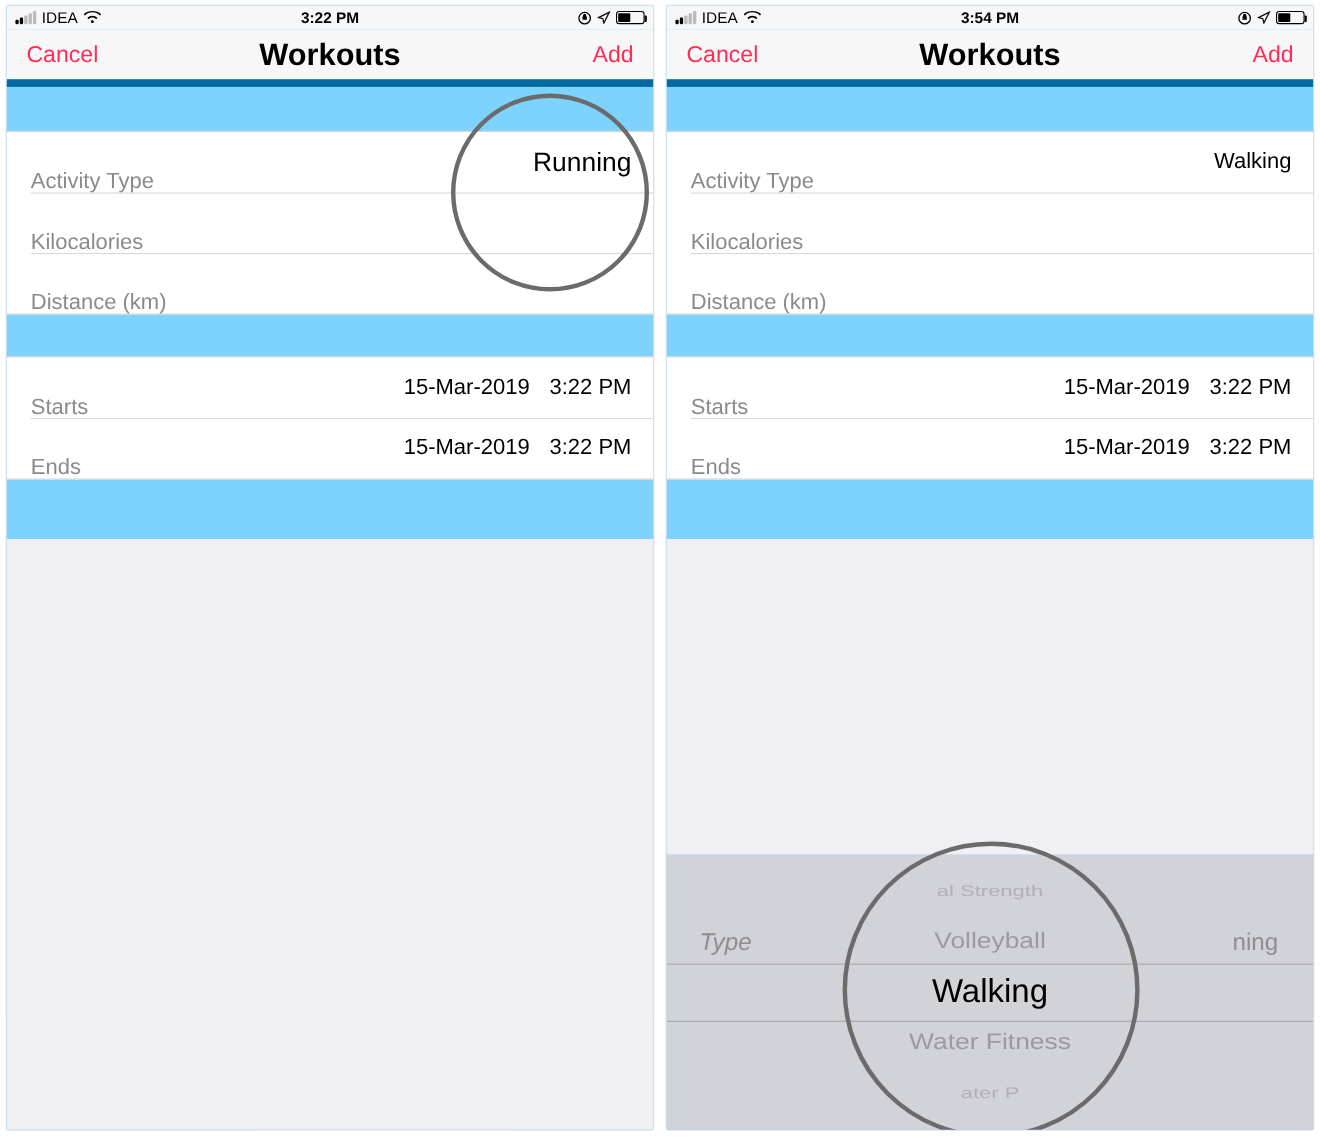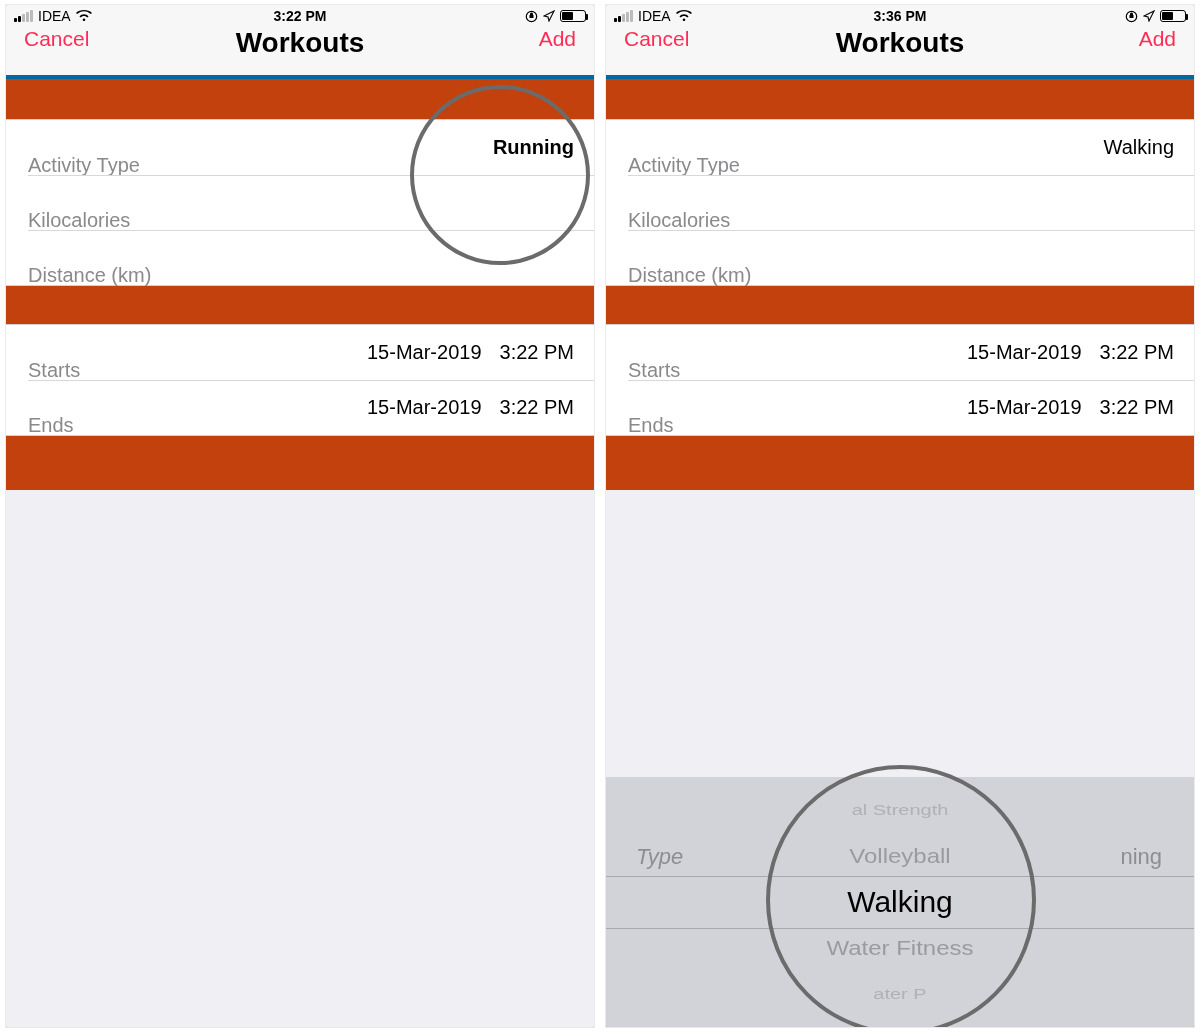--- a/index.html
+++ b/index.html
@@ -12,21 +12,21 @@
   }
   .stage {
     display: flex;
     gap: 10px;
     padding: 4px;
     justify-content: center;
   }
   .phone {
     width: 590px;
     height: 1024px;
-    background: #c2410c;
+    background: #7dd3fc;
     border-radius: 2px;
     position: relative;
     overflow: hidden;
     border: 1px solid #eaeaea;
   }
   
   .status {
     height: 22px;
     display: flex;
     align-items: center;
@@ -50,22 +50,23 @@
   .wifi-icon svg, .lock-icon svg, .loc-icon svg { display:block }
   .battery {
     width: 26px; height: 12px; border:1px solid #000; border-radius:3px; position:relative;
   }
   .battery::after{content:"";position:absolute;right:-3px;top:3px;width:2px;height:6px;background:#000;border-radius:0 1px 1px 0}
   .battery i{position:absolute;left:1px;top:1px;bottom:1px;width:45%;background:#000;border-radius:1px}
   
   .navbar {
     height: 52px;
     background: #f7f7f8;
-    border-bottom: 4px solid #0369a1;
-    display: flex;
+    border-bottom: 7px solid #0369a1;
+    display: flex;
+    align-items: center;
     justify-content: space-between;
     padding: 0 18px;
     position: relative;
   }
   .nav-btn { color: #ff2d55; font-size: 21px; }
   .nav-title {
     position: absolute; left: 50%; transform: translateX(-50%);
     font-size: 28px; font-weight: 700; color: #000;
   }
   
@@ -207,21 +208,21 @@
       <span class="nav-btn">Cancel</span>
       <span class="nav-title">Workouts</span>
       <span class="nav-btn">Add</span>
     </div>
 
     <div class="group-spacer"></div>
 
     <div class="list">
       <div class="row">
         <span class="label">Activity Type</span>
-        <span class="value" style="font-size:20px;font-weight:700">Running</span>
+        <span class="value" style="font-size:24px;font-weight:400">Running</span>
       </div>
       <div class="row">
         <span class="label">Kilocalories</span>
       </div>
       <div class="row">
         <span class="label">Distance (km)</span>
       </div>
     </div>
 
     <div class="group-spacer small"></div>
@@ -258,21 +259,21 @@
             <span></span>
             <span></span>
         </span>
         <span>IDEA</span>
         <span class="wifi-icon">
           <svg width="16" height="12" viewBox="0 0 16 12">
               <path d="M8 11c.7 0 1.3-.6 1.3-1.3S8.7 8.4 8 8.4s-1.3.6-1.3 1.3S7.3 11 8 11zM4.6 7.5C5.5 6.6 6.7 6 8 6s2.5.6 3.4 1.5l1.2-1.2C11.3 5 9.7 4.3 8 4.3S4.7 5 3.4 6.3l1.2 1.2zM1.2 4.1C3 2.3 5.4 1.2 8 1.2s5 1.1 6.8 2.9l1.2-1.2C13.9 .8 11 .0 8 0S2.1.8 0 2.9l1.2 1.2z" fill="#000"></path>
             </svg>
         </span>
       </div>
-      <div class="status-center">3:36 PM</div>
+      <div class="status-center">3:54 PM</div>
       <div class="status-right">
         <span class="lock-icon">
           <svg width="13" height="13" viewBox="0 0 13 13">
               <circle cx="6.5" cy="6.5" r="5.2" fill="none" stroke="#000" stroke-width="1.2"></circle>
               <path d="M5 5V4a1.5 1.5 0 013 0v1h.5v3h-4V5H5z" fill="#000"></path>
             </svg>
         </span>
         <span class="loc-icon">
           <svg width="12" height="12" viewBox="0 0 12 12">
               <path d="M1 6l10-5-5 10-1-4-4-1z" fill="none" stroke="#000" stroke-width="1.1"></path>

